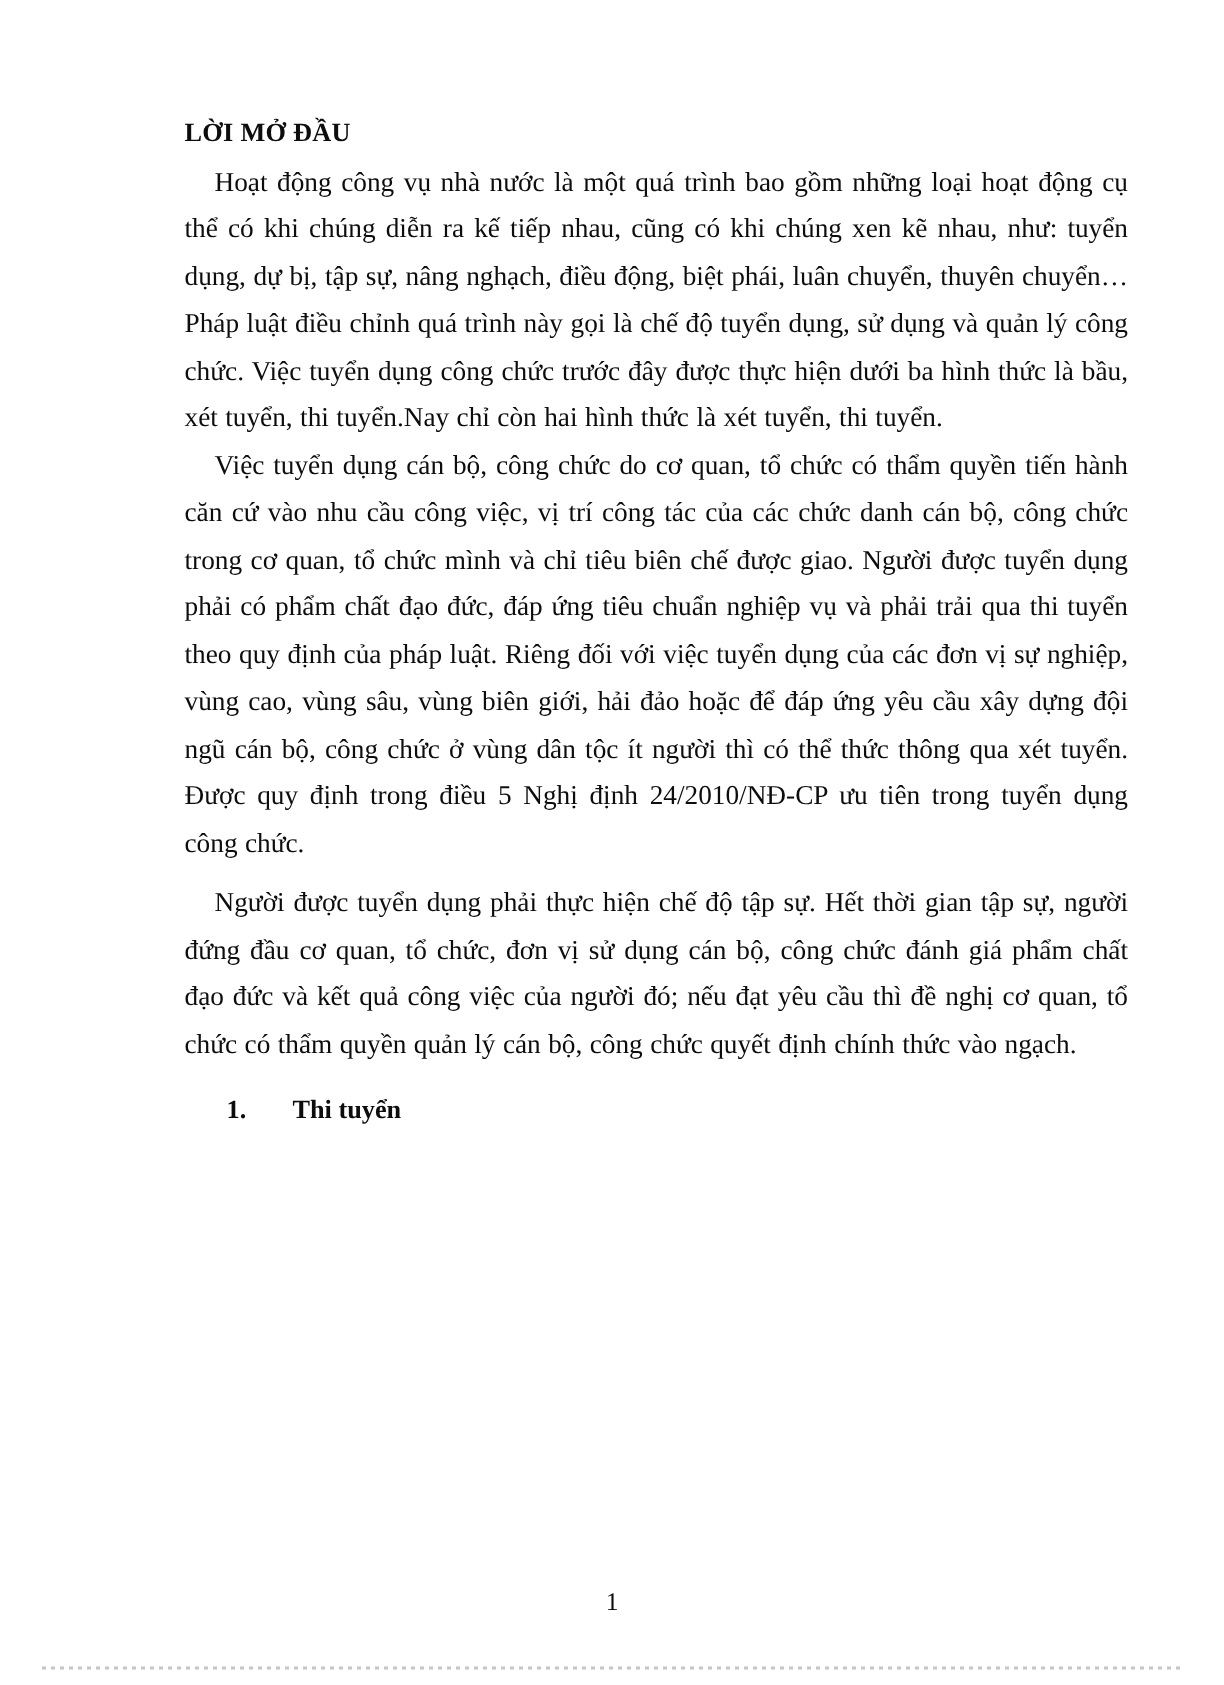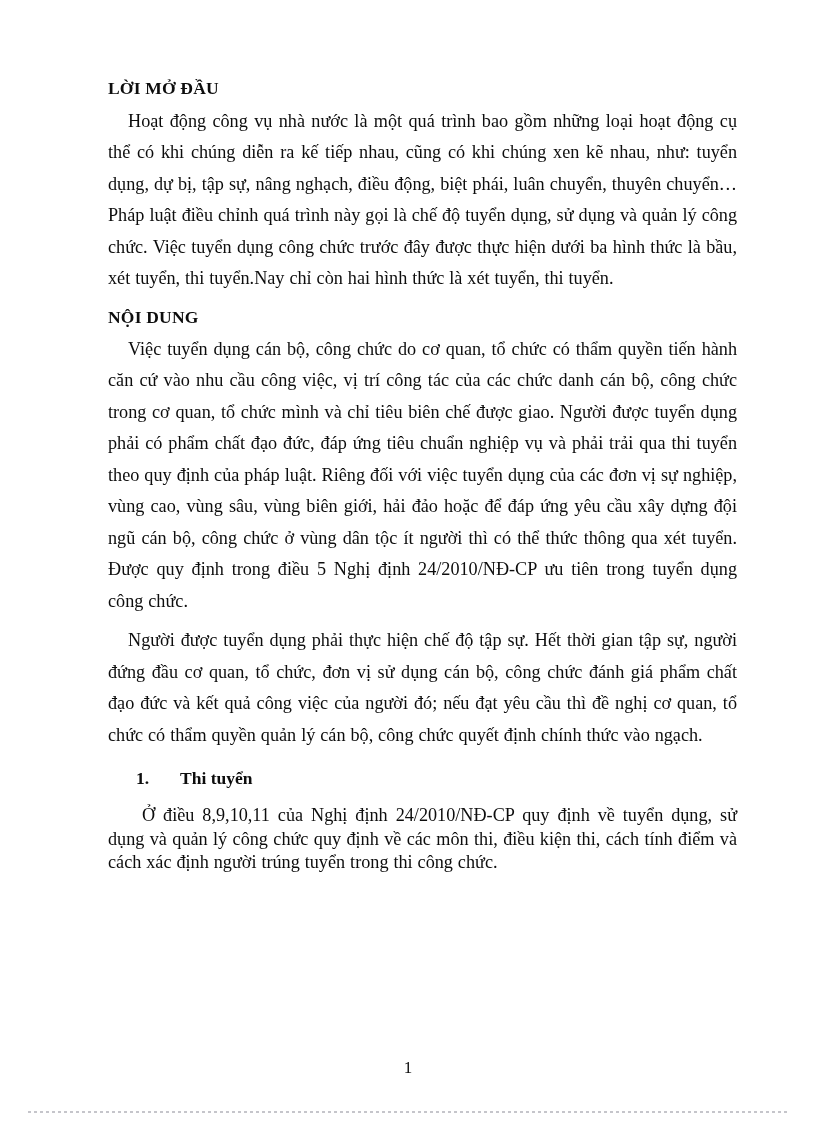--- a/index.html
+++ b/index.html
@@ -15,21 +15,21 @@
     position: relative;
     width: 816px;
     height: 1123px;
     margin: 0 auto;
     background: #ffffff;
     overflow: hidden;
     box-sizing: border-box;
   }
   .content {
     position: absolute;
-    left: 108px;
+    left: 123px;
     top: 78px;
     width: 641px;
   }
   h1.doc-heading {
     font-size: 17.5px;
     font-weight: bold;
     line-height: 1.25;
     margin: 0 0 6px 0;
     letter-spacing: 0.2px;
   }
@@ -102,32 +102,30 @@
 <body>
 
 <div class="page">
 
   <div class="content">
 
     <h1 class="doc-heading">LỜI MỞ ĐẦU</h1>
 
     <p class="body-par">Hoạt động công vụ nhà nước là một quá trình bao gồm những loại hoạt động cụ thể có khi chúng diễn ra kế tiếp nhau, cũng có khi chúng xen kẽ nhau, như: tuyển dụng, dự bị, tập sự, nâng nghạch, điều động, biệt phái, luân chuyển, thuyên chuyển…Pháp luật điều chỉnh quá trình này gọi là chế độ tuyển dụng, sử dụng và quản lý công chức. Việc tuyển dụng công chức trước đây được thực hiện dưới ba hình thức là bầu, xét tuyển, thi tuyển.Nay chỉ còn hai hình thức là xét tuyển, thi tuyển.</p>
 
-    <h1 class="doc-heading second">NỘI DUNG</h1>
 
     <p class="body-par">Việc tuyển dụng cán bộ, công chức do cơ quan,  tổ chức có thẩm quyền tiến hành căn cứ vào nhu cầu công việc, vị trí công tác của các chức danh cán bộ, công chức trong cơ quan, tổ chức mình và chỉ tiêu biên chế được giao. Người được tuyển dụng phải có phẩm chất đạo đức, đáp ứng tiêu chuẩn nghiệp vụ và phải trải qua thi tuyển theo quy định của pháp luật. Riêng đối với việc tuyển dụng của các đơn vị sự nghiệp, vùng cao, vùng sâu, vùng biên giới, hải đảo hoặc để đáp ứng yêu cầu xây dựng đội ngũ cán bộ, công chức ở vùng dân tộc ít người thì có thể thức thông qua xét tuyển. Được quy định trong điều 5 Nghị định 24/2010/NĐ-CP ưu tiên trong tuyển dụng công chức.</p>
 
     <p class="body-par gap-above">Người được tuyển dụng phải thực hiện chế độ tập sự. Hết thời gian tập sự, người đứng đầu cơ quan, tổ chức, đơn vị sử dụng cán bộ, công chức đánh giá phẩm chất đạo đức và kết quả công việc của người đó; nếu đạt yêu cầu thì đề nghị cơ quan, tổ chức có thẩm quyền quản lý cán bộ, công chức quyết định chính thức vào ngạch.</p>
 
     <div class="section-heading">
       <span class="num">1.</span>
       <span class="label">Thi tuyển</span>
     </div>
 
-    <p class="body-par tight">Ở điều 8,9,10,11 của Nghị định 24/2010/NĐ-CP quy định về tuyển dụng, sử dụng và quản lý công chức quy định về các môn thi, điều kiện thi, cách tính điểm và cách xác định người trúng tuyển trong thi công chức.</p>
 
 
   </div>
 
   <div class="page-number">1</div>
 
   <div class="scan-edge"></div>
 
 </div>
 

